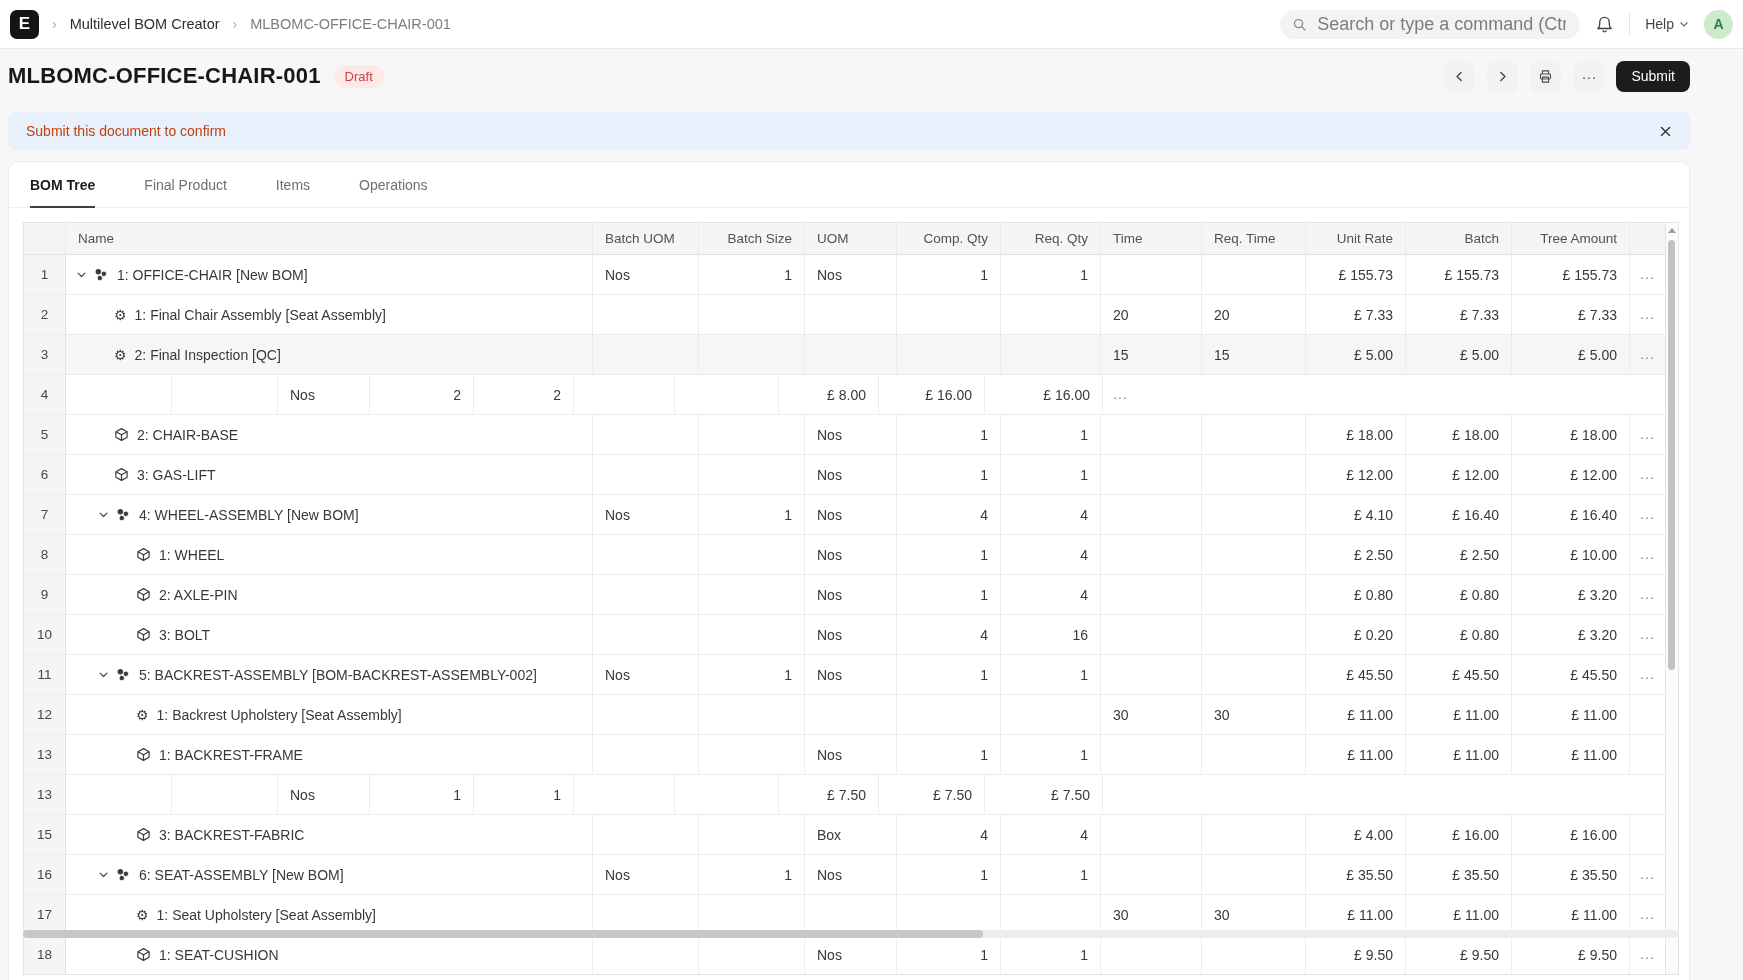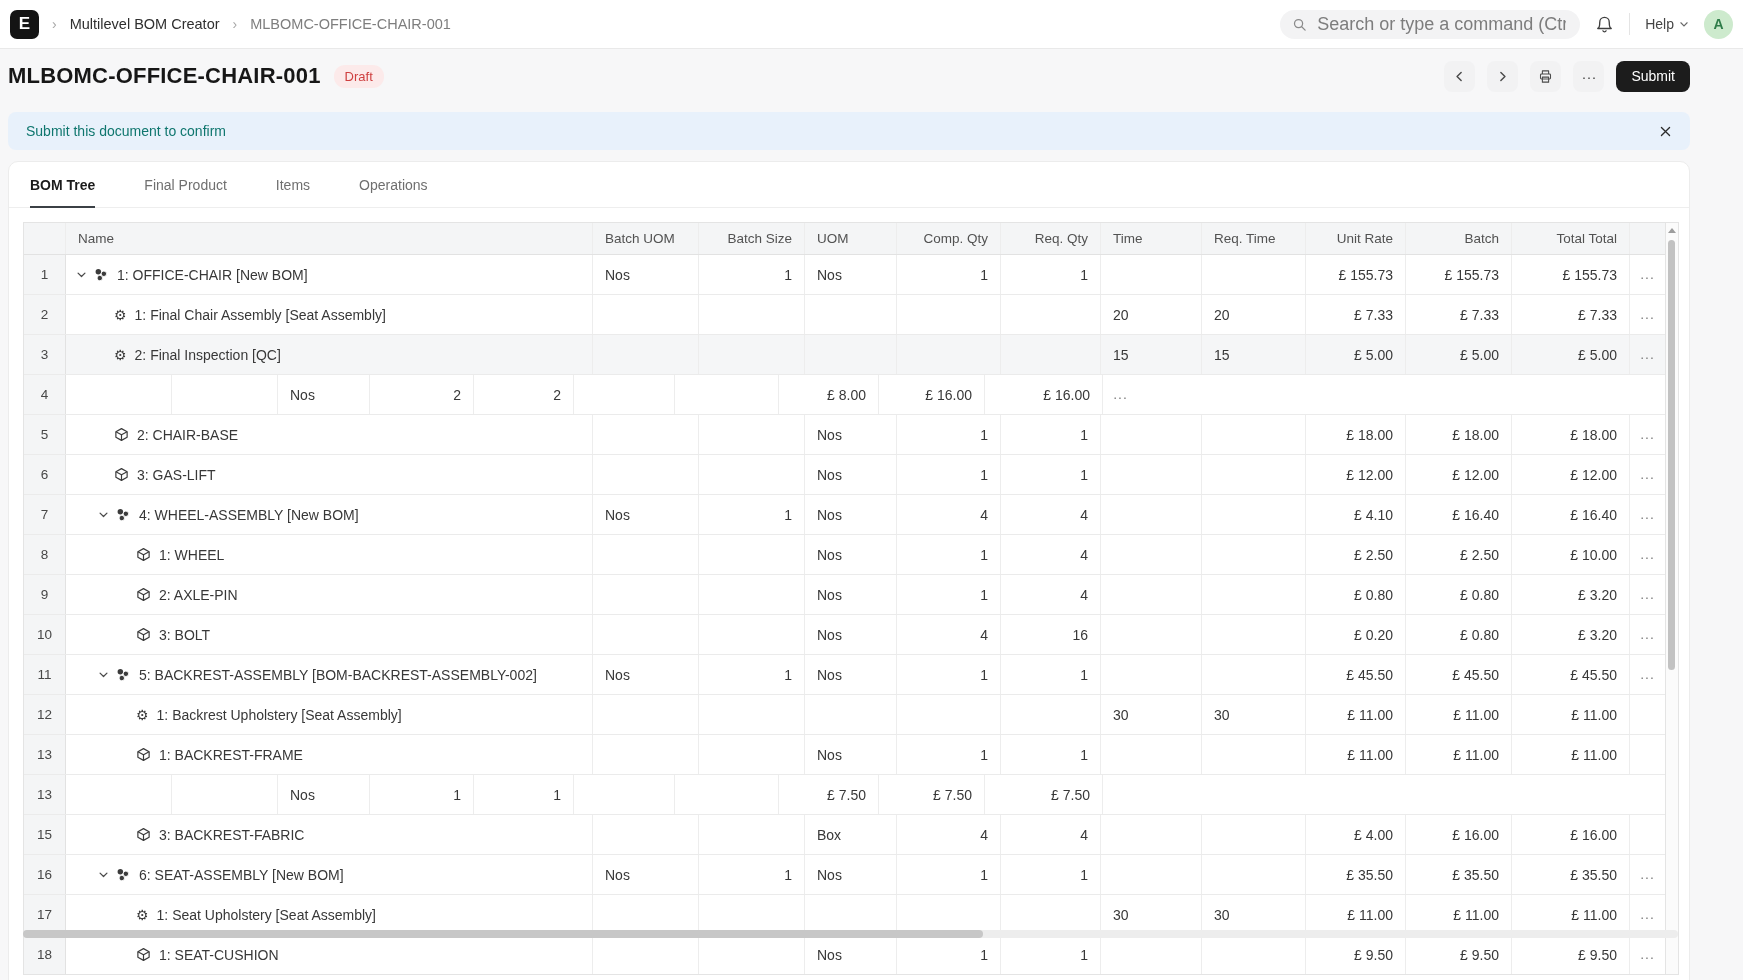--- a/index.html
+++ b/index.html
@@ -33,21 +33,21 @@
   .badge-draft{margin-left:13px;background:#fceaea;color:#cf4040;font-size:13px;
     padding:4px 11px;border-radius:11px;}
   .actions{margin-left:auto;display:flex;align-items:center;gap:12px;}
   .icon-btn{width:31px;height:31px;border-radius:8px;background:#f2f2f3;display:flex;
     align-items:center;justify-content:center;color:#4b4b4b;cursor:pointer;font-size:15px;}
   .submit-btn{height:31px;padding:0 15px;border-radius:8px;background:#1c1c1c;color:#fff;
     font-size:14px;display:flex;align-items:center;cursor:pointer;border:none;font-family:"Liberation Sans",sans-serif;}
   
   .banner{position:absolute;top:112px;left:8px;width:1682px;height:38px;background:#e8f1fb;
     border-radius:8px;display:flex;align-items:center;box-sizing:border-box;padding:0 18px;}
-  .banner-msg{color:#0f766e;font-size:14px;}
+  .banner-msg{color:#c2410c;font-size:14px;}
   .banner-close{margin-left:auto;cursor:pointer;display:flex;align-items:center;color:#2b2b2b;}
   
   .card{position:absolute;top:161px;left:8px;width:1682px;height:840px;background:#fff;
     border:1px solid #ececec;border-radius:10px;box-sizing:border-box;}
   .tabs{display:flex;gap:49px;padding:0 21px;height:45px;align-items:center;border-bottom:1px solid #eeeeee;}
   .tab{font-size:14px;color:#6f6f6f;position:relative;height:100%;display:flex;align-items:center;cursor:pointer;}
   .tab.active{color:#1b1b1b;font-weight:bold;}
   .tab.active::after{content:"";position:absolute;left:0;right:0;bottom:-1px;height:2px;background:#3b4045;}
   
   .dt-area{margin:14px 0 0 14px;display:flex;}
@@ -166,21 +166,21 @@
           <div class="th" style="width: 527px;">Name</div>
           <div class="th" style="width: 106px;">Batch UOM</div>
           <div class="th a-right" style="width: 106px;">Batch Size</div>
           <div class="th" style="width: 92px;">UOM</div>
           <div class="th a-right" style="width: 104px;">Comp. Qty</div>
           <div class="th a-right" style="width: 100px;">Req. Qty</div>
           <div class="th" style="width: 101px;">Time</div>
           <div class="th" style="width: 104px;">Req. Time</div>
           <div class="th a-right" style="width: 100px;">Unit Rate</div>
           <div class="th a-right" style="width: 106px;">Batch</div>
-          <div class="th a-right" style="width: 118px;">Total Total</div>
+          <div class="th a-right" style="width: 118px;">Tree Amount</div>
           <div class="th a-center" style="width: 35px;"></div>
         </div>
         <div class="tr">
           <div class="td a-center c-num" style="width: 42px;">1</div>
           <div class="td" style="width: 527px; padding: 0px;">
             <div class="name-wrap" style="padding-left: 10px;">
               <span class="tree-chev">
                 <svg width="11" height="11" viewBox="0 0 16 16" fill="none" stroke="#4a4a4a" stroke-width="1.8" stroke-linecap="round" stroke-linejoin="round">
                   <path d="M3 6l5 5 5-5"></path>
                 </svg>

